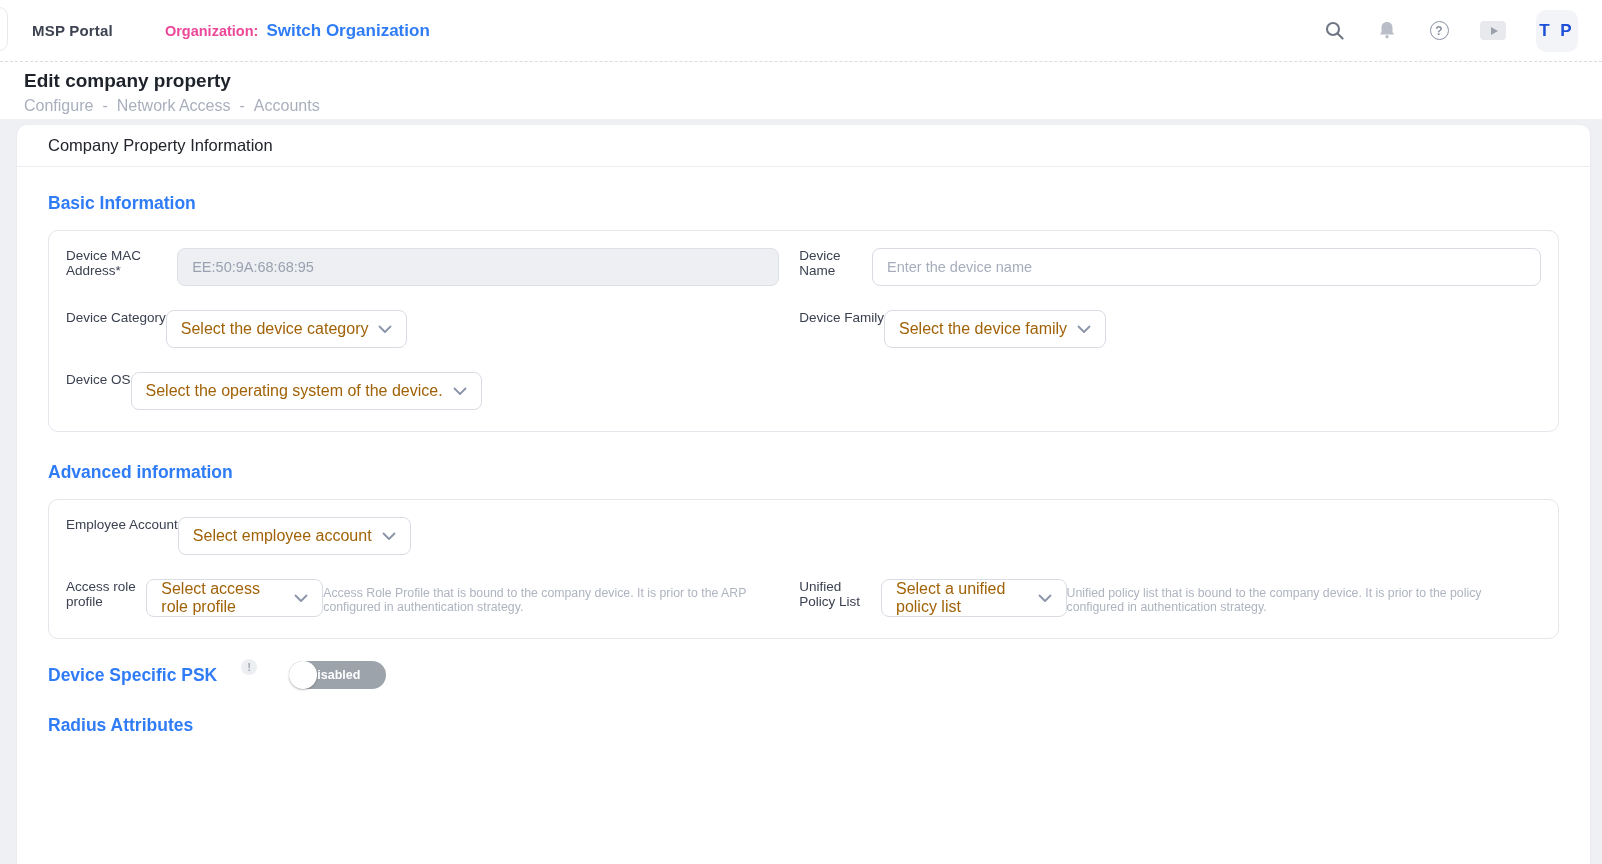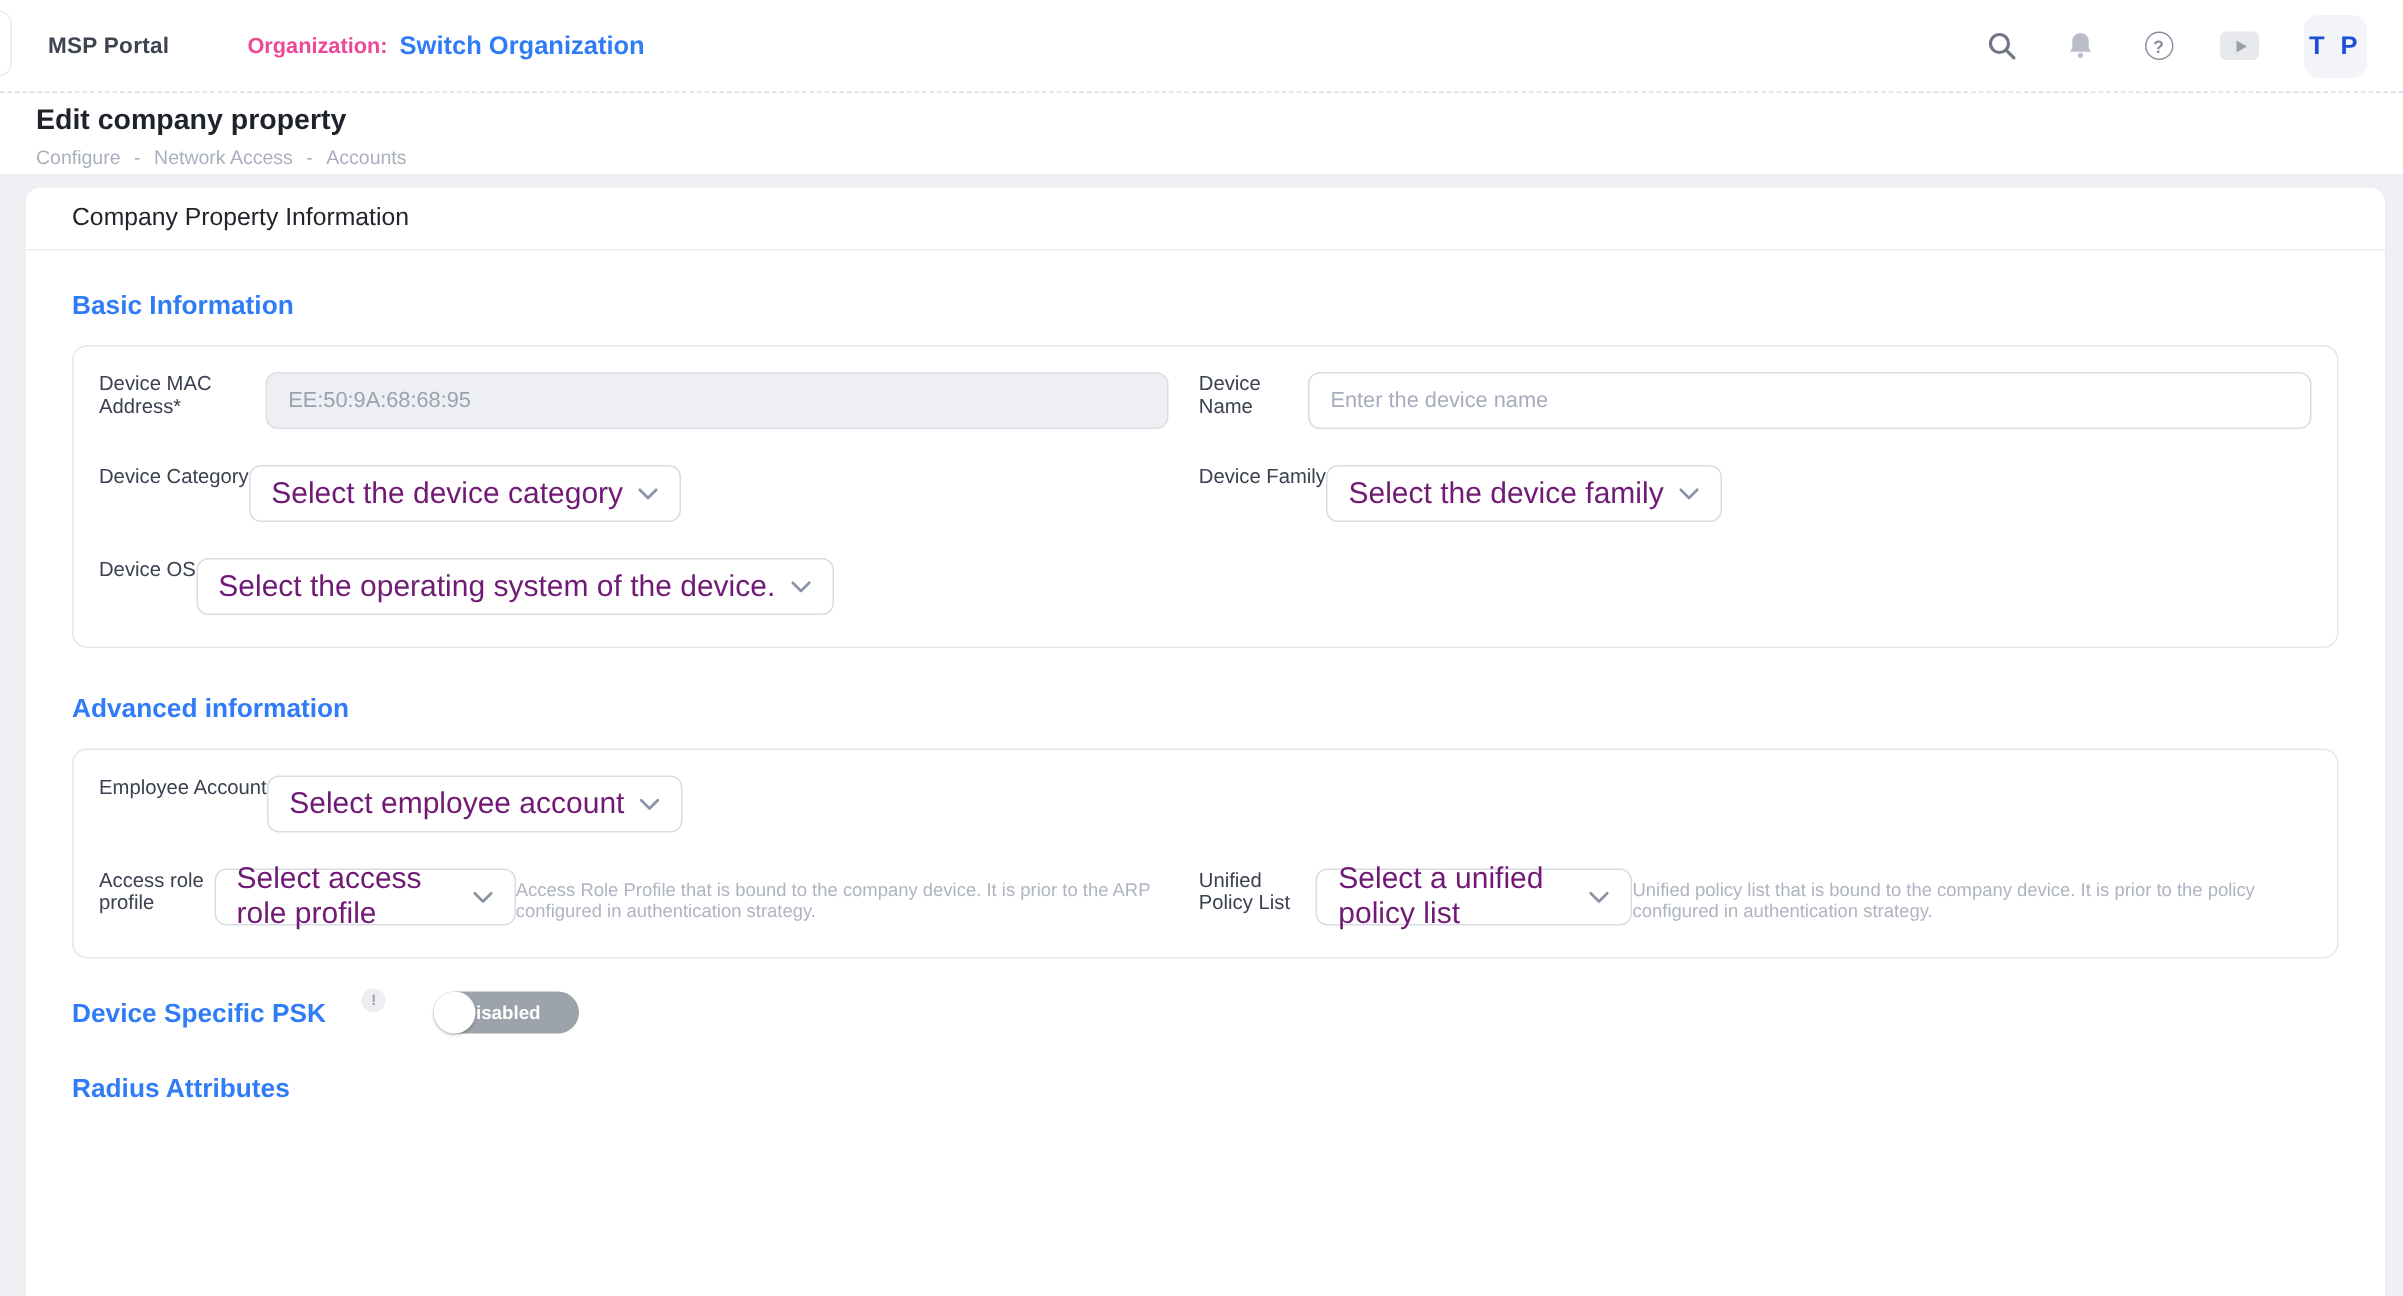--- a/index.html
+++ b/index.html
@@ -33,21 +33,21 @@
   .play-tri { width:0; height:0; border-left:7px solid #9aa1ab; border-top:4.5px solid transparent; border-bottom:4.5px solid transparent; margin-left:2px; }
   .avatar {
     width:42px; height:42px; border-radius:10px; background:#f3f4f7;
     display:flex; align-items:center; justify-content:center;
     font-size:17px; font-weight:700; color:#1d4ed8; letter-spacing:3px; cursor:pointer;
   }
 
   
   .title-band { background:#ffffff; padding:8px 24px 4px 24px; }
   .page-title { font-size:19px; font-weight:700; color:#1e222a; }
-  .breadcrumb { margin-top:5px; font-size:13px; color:#a9afbc; display:flex; align-items:center; gap:9px; }
+  .breadcrumb { margin-top:5px; font-size:16px; color:#a9afbc; display:flex; align-items:center; gap:9px; }
   .crumb { cursor:pointer; }
   .crumb-sep { color:#a9afbc; }
 
   
   .main-card {
     position:absolute; left:17px; right:12px; top:125px; bottom:-30px;
     background:#ffffff; border-radius:10px 10px 0 0;
     box-shadow:0 1px 3px rgba(30,40,60,.05);
   }
   .card-header {
@@ -76,21 +76,21 @@
     padding:0 14px; outline:none; width:100%;
   }
   .text-input::placeholder { color:#a7adbb; }
   .text-input.disabled { background:#edeff3; border-color:#dcdfe6; color:#9aa1b0; }
 
   .select-box {
     height:38px; border:1px solid #d9dce3; border-radius:8px; background:#fff;
     display:flex; align-items:center; justify-content:space-between;
     padding:0 14px; cursor:pointer;
   }
-  .select-placeholder { font-size:20px; color:#701a75; }
+  .select-placeholder { font-size:16px; color:#a16207; }
   .chevron { flex:0 0 auto; margin-left:10px; display:flex; align-items:center; }
 
   .helper-text { margin-top:7px; font-size:12.3px; color:#aeb4c0; }
 
   
   .psk-row { margin-top:22px; display:flex; align-items:center; gap:24px; }
   .info-badge {
     width:16px; height:16px; border-radius:50%; background:#eceef1; color:#9aa0ab;
     font-size:10px; font-weight:700; display:flex; align-items:center; justify-content:center;
     align-self:flex-start; margin-top:-2px; cursor:pointer;

